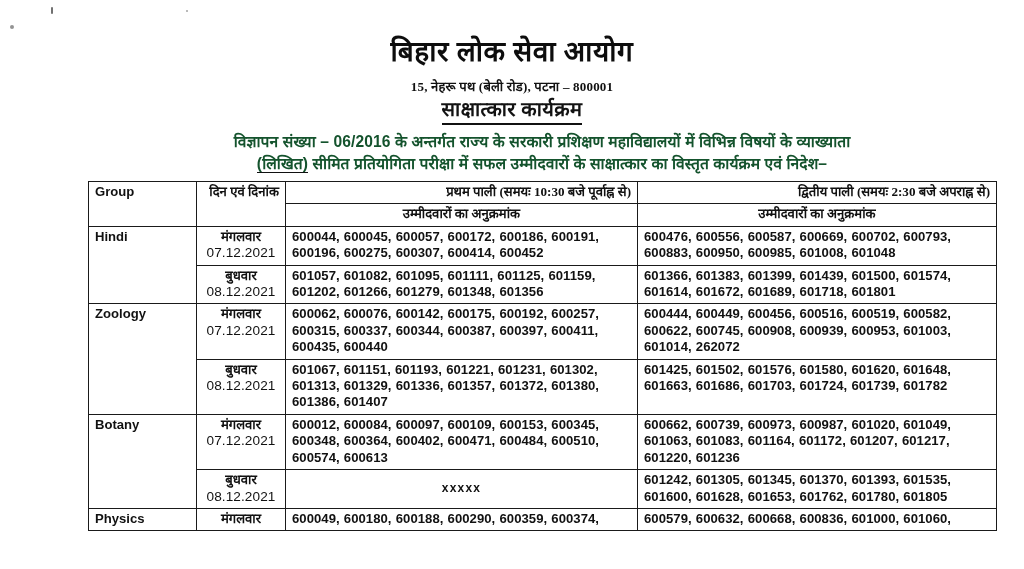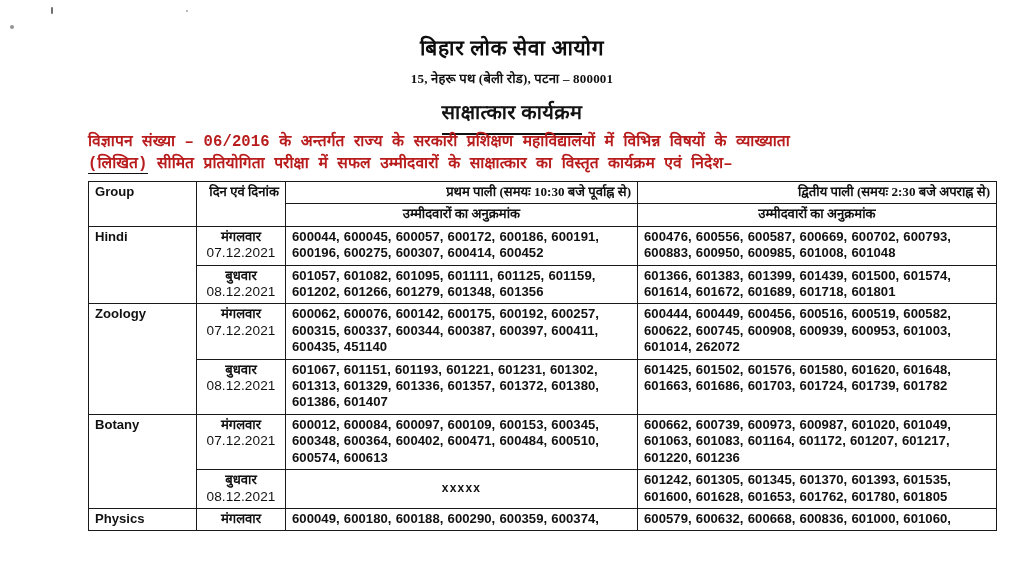--- a/index.html
+++ b/index.html
@@ -26,57 +26,57 @@
   .sp2 { left: 10px; top: 25px; width: 4px; height: 4px; border-radius: 50%; opacity:.55;}
   .sp3 { left: 186px; top: 10px; width: 2px; height: 2px; opacity:.35;}
 
   
   .header {
     text-align: center;
     padding-top: 36px;
   }
   .org-title {
     font-family: "Liberation Serif", "DejaVu Serif", serif;
-    font-size: 21px;
+    font-size: 28px;
     font-weight: 700;
     letter-spacing: .6px;
     line-height: 1.15;
     color: #0d0d0d;
   }
   .org-address {
     font-family: "Liberation Serif", "DejaVu Serif", serif;
     font-size: 13px;
     font-weight: 600;
     margin-top: 9px;
     letter-spacing: .2px;
     color: #111;
   }
   .doc-title {
     font-family: "Liberation Serif", "DejaVu Serif", serif;
     font-size: 20px;
     font-weight: 700;
-    margin-top: 11px;
     display: inline-block;
     border-bottom: 2px solid #111;
-    padding-bottom: 8px;
+    padding-bottom: 1px;
     letter-spacing: .4px;
   }
 
   
   .intro {
     position: absolute;
     left: 88px;
     top: 131px;
     width: 908px;
-    font-family: Liberation Mono, monospace;
+    font-family: Liberation Sans, sans-serif;
     font-size: 15.6px;
     font-weight: 700;
     line-height: 22px;
-    color: #b91c1c;
+    color: #14532d;
     letter-spacing: .1px;
+    text-align: center;
   }
   .intro .ln { display: block; white-space: nowrap; }
   .intro .ul { border-bottom: 1.5px solid #111; }
 
   
   .sched-table {
     position: absolute;
     left: 88px;
     top: 181px;
     width: 908px;
@@ -218,21 +218,21 @@
         <td class="cell-rolls">600476, 600556, 600587, 600669, 600702, 600793, 600883, 600950, 600985, 601008, 601048</td>
       </tr>
       <tr>
         <td class="cell-daydate"><span>बुधवार</span><br><span class="dt">08.12.2021</span></td>
         <td class="cell-rolls">601057, 601082, 601095, 601111, 601125, 601159, 601202, 601266, 601279, 601348, 601356</td>
         <td class="cell-rolls">601366, 601383, 601399, 601439, 601500, 601574, 601614, 601672, 601689, 601718, 601801</td>
       </tr>
       <tr>
         <td class="cell-group" rowspan="2">Zoology</td>
         <td class="cell-daydate"><span>मंगलवार</span><br><span class="dt">07.12.2021</span></td>
-        <td class="cell-rolls">600062, 600076, 600142, 600175, 600192, 600257, 600315, 600337, 600344, 600387, 600397, 600411, 600435, 451140</td>
+        <td class="cell-rolls">600062, 600076, 600142, 600175, 600192, 600257, 600315, 600337, 600344, 600387, 600397, 600411, 600435, 600440</td>
         <td class="cell-rolls">600444, 600449, 600456, 600516, 600519, 600582, 600622, 600745, 600908, 600939, 600953, 601003, 601014, 262072</td>
       </tr>
       <tr>
         <td class="cell-daydate"><span>बुधवार</span><br><span class="dt">08.12.2021</span></td>
         <td class="cell-rolls">601067, 601151, 601193, 601221, 601231, 601302, 601313, 601329, 601336, 601357, 601372, 601380, 601386, 601407</td>
         <td class="cell-rolls">601425, 601502, 601576, 601580, 601620, 601648, 601663, 601686, 601703, 601724, 601739, 601782</td>
       </tr>
       <tr>
         <td class="cell-group" rowspan="2">Botany</td>
         <td class="cell-daydate"><span>मंगलवार</span><br><span class="dt">07.12.2021</span></td>

